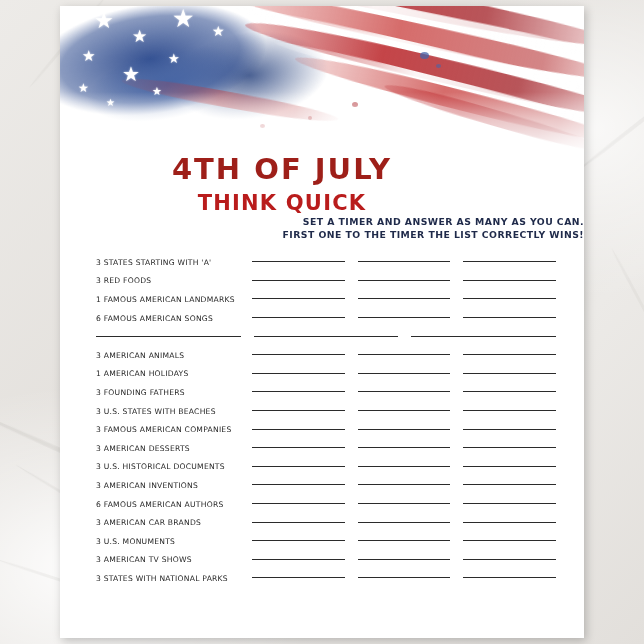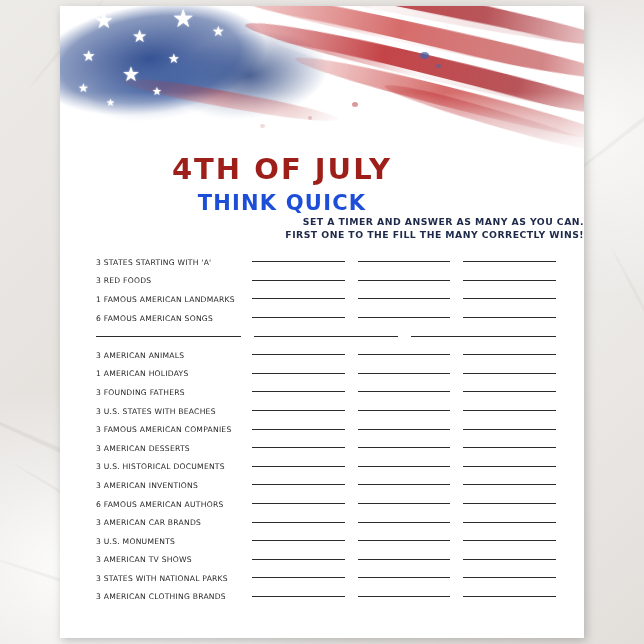--- a/index.html
+++ b/index.html
@@ -107,21 +107,21 @@
     font-size: 29px;
     letter-spacing: 2.0px;
     color: #9e1f19;
     margin: 0;
   }
   #title-sub {
     font-family: "DejaVu Sans", sans-serif;
     font-weight: bold;
     font-size: 21px;
     letter-spacing: 1.2px;
-    color: #1d4ed8;
+    color: #b91c1c;
     margin: 5px 0 11px 0;
   }
   #instructions {
     position: absolute;
     left: 0; top: 209px;
     width: 524px;
     text-align: right;
     font-family: "DejaVu Sans", sans-serif;
     font-weight: bold;
     font-size: 9.3px;
@@ -211,21 +211,21 @@
     <div id="flagFade"></div>
   </div>
 
   <div id="titleBlock">
     <h1 id="title-main">4TH OF JULY</h1>
     <h2 id="title-sub">THINK QUICK</h2>
   </div>
 
   <div id="instructions">
     <div>SET A TIMER AND ANSWER AS MANY AS YOU CAN.</div>
-    <div>FIRST ONE TO THE FILL THE MANY CORRECTLY WINS!</div>
+    <div>FIRST ONE TO THE TIMER THE LIST CORRECTLY WINS!</div>
   </div>
 
   <div id="list">
       <div class="row">
         <div class="label">3 STATES STARTING WITH 'A'</div>
         <div class="blanks">
           <div class="blank"></div>
           <div class="blank"></div>
           <div class="blank"></div>
         </div>
@@ -358,23 +358,15 @@
         </div>
       </div>
       <div class="row">
         <div class="label">3 STATES WITH NATIONAL PARKS</div>
         <div class="blanks">
           <div class="blank"></div>
           <div class="blank"></div>
           <div class="blank"></div>
         </div>
       </div>
-      <div class="row">
-        <div class="label">3 AMERICAN CLOTHING BRANDS</div>
-        <div class="blanks">
-          <div class="blank"></div>
-          <div class="blank"></div>
-          <div class="blank"></div>
-        </div>
-      </div>
     </div>
 
 </div>
 
 </body></html>

